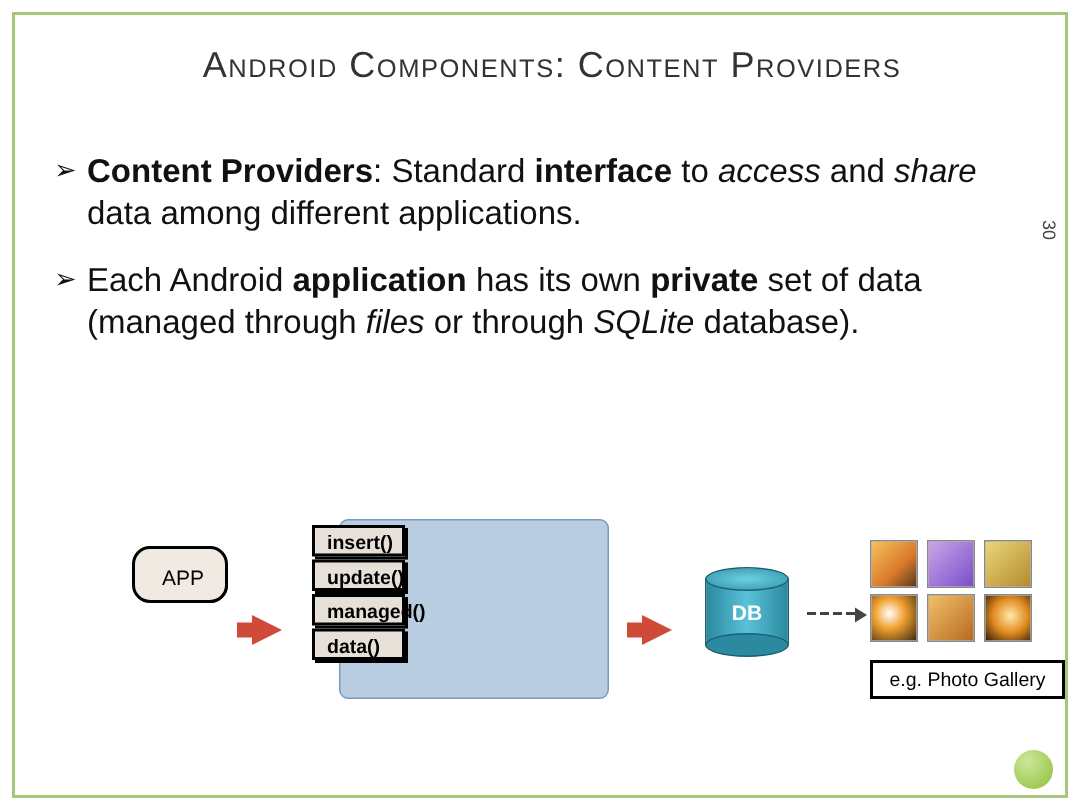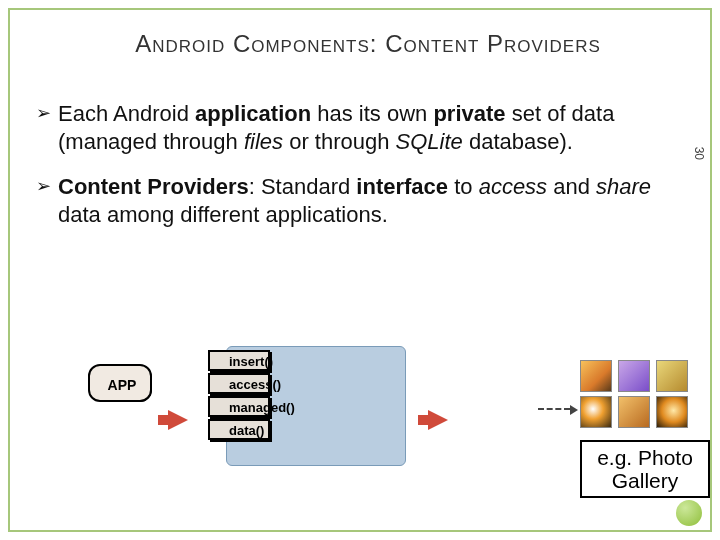--- a/index.html
+++ b/index.html
@@ -66,21 +66,21 @@
   .app-box {
     position: absolute;
     left: 52px; top: 38px;
     width: 60px; height: 34px;
     border: 2px solid #000;
     background: #7dd3fc;
     border-radius: 12px;
     text-align: center;
     line-height: 30px;
     font-size: 14px;
-    font-weight: bold;
+    font-weight: normal;
     z-index: 3;
     color: #000;
   }
   .app-box::before {
     content: "";
     position: absolute;
     left: -6px; top: -6px;
     width: 60px; height: 34px;
     border: 2px solid #000;
     background: #f1eae2;
@@ -109,21 +109,21 @@
     position: absolute;
     left: 170px; top: 22px;
     font-size: 13px;
     font-weight: bold;
     color: #000;
     line-height: 1.15;
   }
   .method {
     background: #0ea5e9;
     border: 2px solid #000;
-    padding: 1px 17px;
+    padding: 1px 6px;
     margin-bottom: 2px;
     width: 62px;
     position: relative;
     z-index: 4;
   }
   .method::before {
     content: "";
     position: absolute;
     left: -4px; top: -4px;
     width: 100%; height: 100%;
@@ -228,21 +228,21 @@
   }
   .thumb:nth-child(2) { background: linear-gradient(135deg, #c9a7e8, #7a4ec9); }
   .thumb:nth-child(3) { background: linear-gradient(135deg, #e9d77a, #b58a2e); }
   .thumb:nth-child(4) { background: radial-gradient(circle at 40% 40%, #fff, #f0a030 40%, #3b2a10); }
   .thumb:nth-child(5) { background: linear-gradient(135deg, #f2c06a, #b86a20); }
   .thumb:nth-child(6) { background: radial-gradient(circle at 55% 45%, #ffe9a8, #e08a1f 50%, #2b1c08); }
   .caption {
     position: absolute;
     left: 540px; top: 110px;
     width: 130px;
-    font-size: 21px;
+    font-size: 13px;
     border: 2px solid #000;
     background: #fff;
     padding: 4px 6px;
     text-align: center;
     z-index: 3;
     line-height: 1.1;
   }
   
   .dot {
     position: absolute;
@@ -255,46 +255,52 @@
 </head>
 <body>
 
 <div class="frame"></div>
 
 <div class="title">Android Components: Content Providers</div>
 <div class="page-num">30</div>
 
 <div class="body">
   <div class="bullet">
+    <span class="bold">Content </span><span class="bold">Providers</span><span>: Standard </span><span class="bold">interface </span><span>to </span><span class="ital">access </span><span>and </span><span class="ital">share </span><span>data among different applications.</span>
+  </div>
+  <div class="bullet">
     <span>Each </span><span>Android </span><span class="bold">application </span><span>has its own </span><span class="bold">private </span><span>set of data </span><span>(managed through </span><span class="ital">files </span><span>or through </span><span class="ital">SQLite </span><span>database).</span>
-  </div>
-  <div class="bullet">
-    <span class="bold">Content </span><span class="bold">Providers</span><span>: Standard </span><span class="bold">interface </span><span>to </span><span class="ital">access </span><span>and </span><span class="ital">share </span><span>data among different applications.</span>
   </div>
 </div>
 
 <div class="diagram">
   <div class="cp-wrap">
     <div class="cp-bg"></div>
   </div>
 
   <div class="app-box">APP</div>
 
   <div class="arrow-r a1"></div>
 
   <div class="methods">
     <div class="method">insert()</div>
-    <div class="method">access()</div>
+    <div class="method">update()</div>
     <div class="method">managed()</div>
     <div class="method">data()</div>
   </div>
 
 
   <div class="arrow-r a2"></div>
 
+  <div class="db">
+    <div class="db-body"></div>
+    <div class="db-bot"></div>
+    <div class="db-top"></div>
+    <div class="db-label">DB</div>
+  </div>
 
   <div class="dash-arrow"></div>
 
   <div class="thumbs">
     <div class="thumb"></div>
     <div class="thumb"></div>
     <div class="thumb"></div>
     <div class="thumb"></div>
     <div class="thumb"></div>
     <div class="thumb"></div>

